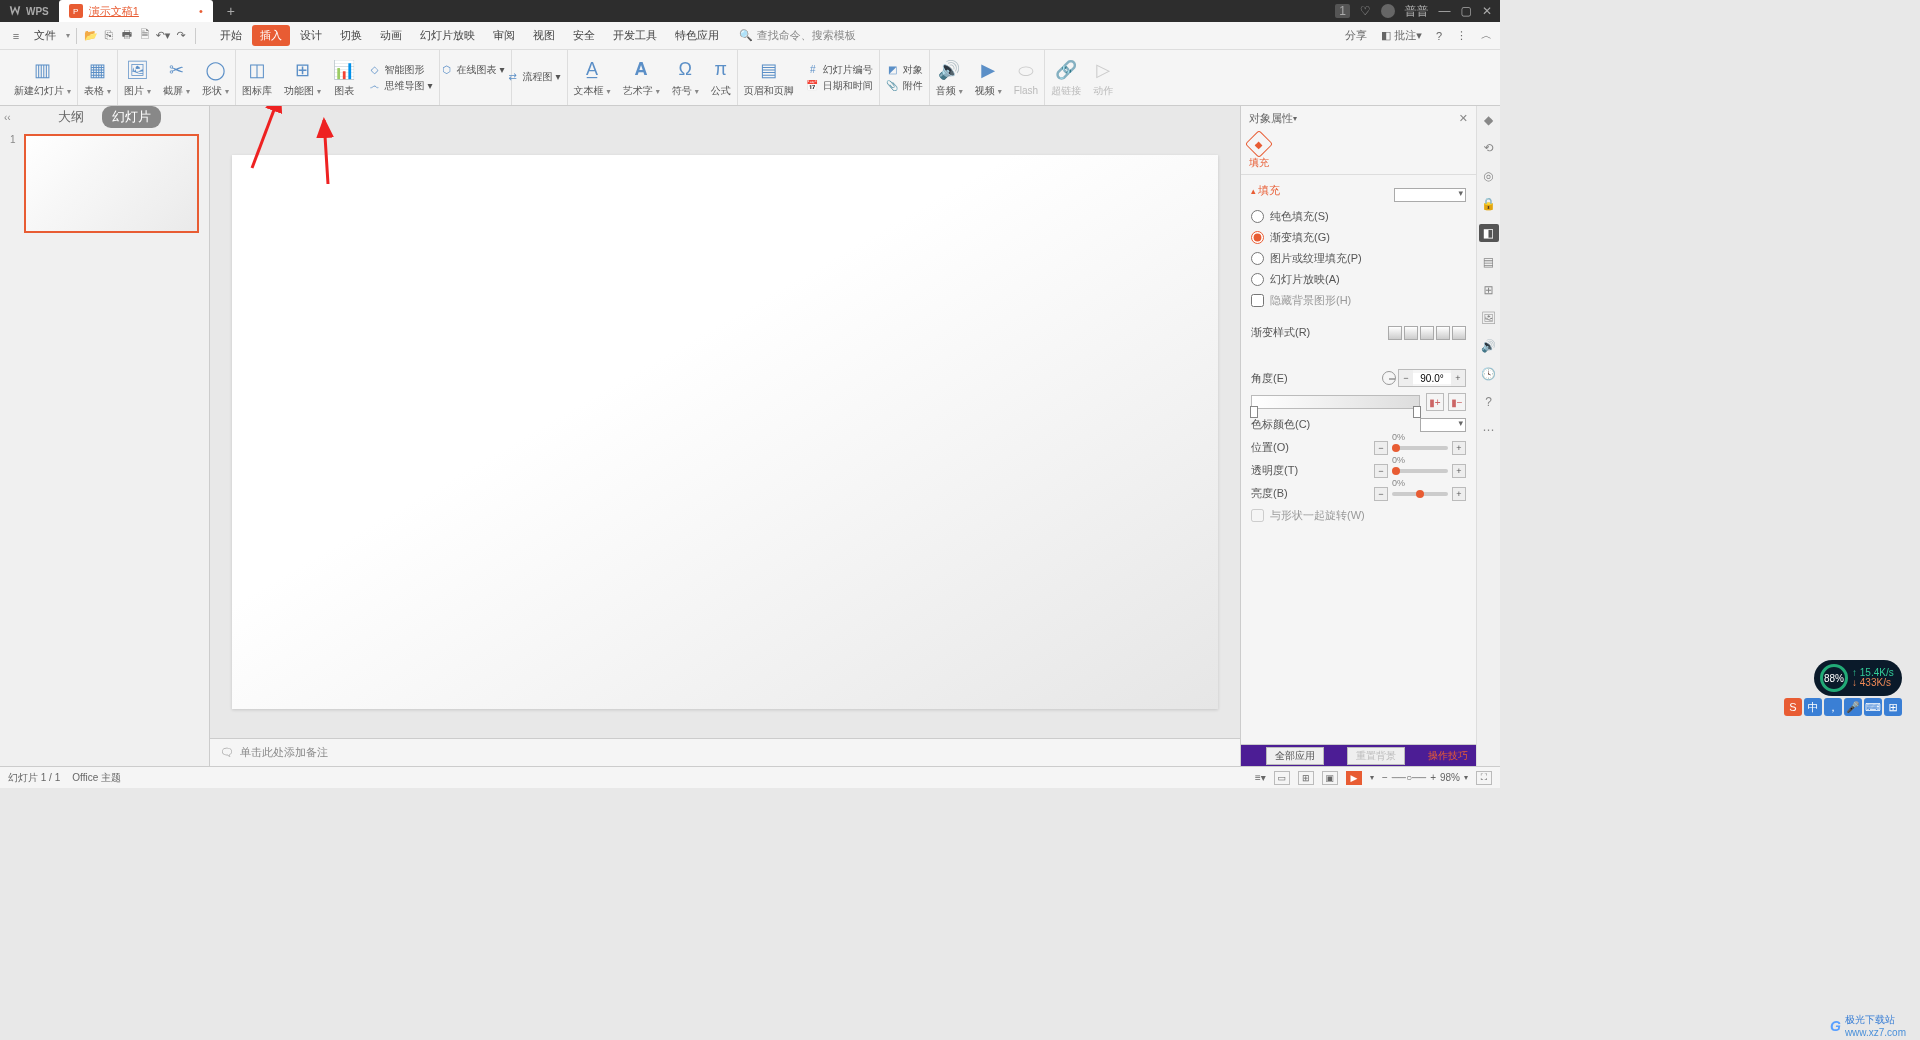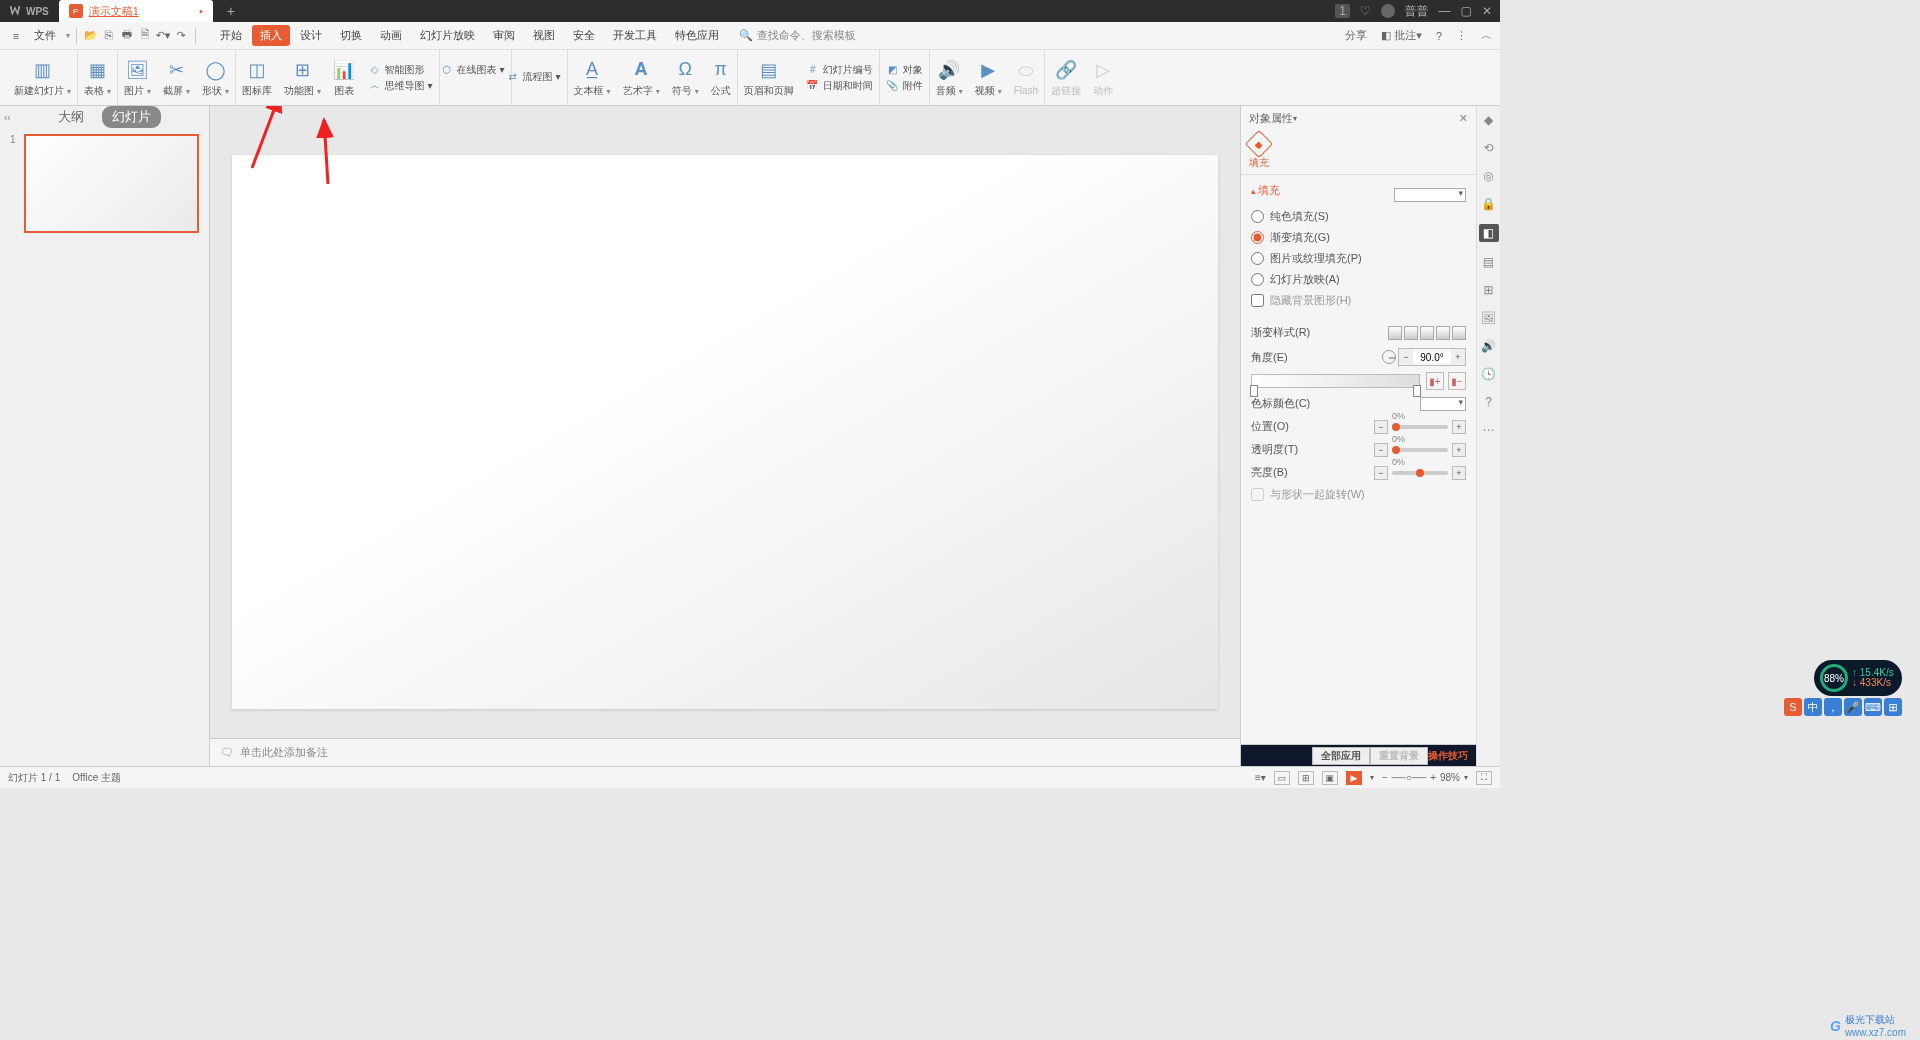--- a/index.html
+++ b/index.html
@@ -71,21 +71,21 @@
 .props-tabs .pt .picon span { transform: rotate(-45deg); font-size:10px;}
 .props-section { border-top: 1px solid #ddd; padding: 8px 10px; }
 .sec-title { color: #e85c33; font-size: 11px; margin-bottom: 8px; cursor: pointer; }
 .sec-title::before { content: "▴ "; font-size: 9px; }
 .radio-row { display: flex; align-items: center; gap: 6px; padding: 3px 0; color: #555; }
 .radio-row input { accent-color: #e85c33; margin:0;}
 .check-row { display: flex; align-items: center; gap: 6px; padding: 3px 0; color: #999; }
 .preset-row { display: flex; align-items: center; justify-content: space-between; padding: 4px 0; color: #555; }
 .presets { display: flex; gap: 2px; }
 .presets .pb { width: 14px; height: 14px; border: 1px solid #aaa; background: linear-gradient(#fff,#ccc); cursor: pointer; }
-.angle-row, .slider-block { display: flex; align-items: center; justify-content: space-between; padding: 4px 0; gap: 6px; color: #555;}
+.angle-row, .slider-block { display: flex; align-items: center; justify-content: space-between; padding: 4px 0; gap: 6px; color: #555; margin-top: 21px;}
 .angle-ctrl { display: flex; align-items: center; gap: 2px; }
 .angle-dial { width: 14px; height: 14px; border: 1px solid #999; border-radius: 50%; position: relative; }
 .angle-dial::after { content:""; position:absolute; width:1px; height:6px; background:#666; left:50%; top:0; transform-origin: bottom; transform: translateX(-50%) rotate(90deg); top:1px;}
 .spin { display: flex; align-items: center; border: 1px solid #bbb; height: 18px; }
 .spin button { width: 14px; height: 16px; border: none; background: #eee; cursor: pointer; font-size:9px; color:#555;}
 .spin input { width: 38px; border: none; text-align: center; font-size: 10px; background: #fff; }
 .grad-bar { height: 14px; background: linear-gradient(90deg,#fff,#ddd); border:1px solid #bbb; position: relative; margin: 4px 0; }
 .grad-bar .stop { position:absolute; width:8px; height:12px; background:#fff; border:1px solid #888; top:10px; }
 .grad-tools { display: flex; gap: 4px; margin-left: 6px;}
 .grad-tools .gt { width: 18px; height: 18px; border: 1px solid #bbb; display: flex; align-items: center; justify-content: center; color: #c66; cursor: pointer; font-size:10px;}
@@ -95,21 +95,21 @@
 .slider-row { display: flex; align-items: center; justify-content: space-between; padding: 4px 0; gap: 6px;}
 .slider-ctrl { display:flex; align-items:center; gap:4px;}
 .slider-ctrl .btn { width:14px; height:14px; border:1px solid #bbb; background:#eee; display:flex; align-items:center; justify-content:center; font-size:9px; cursor:pointer;}
 .hslider { width: 56px; height: 4px; background: #ccc; position: relative; border-radius:2px;}
 .hslider .thumb { position:absolute; width:8px; height:8px; background:#e85c33; border-radius:50%; top:-2px; left:0;}
 .hslider .val { position:absolute; top:-14px; left:0; font-size:9px; color:#888;}
 .fill-sw { width: 72px; height: 14px; background:#fff; border:1px solid #aaa; margin-left:auto; position:relative;}
 .fill-sw::after{content:"▾"; position:absolute; right:2px; top:-1px; font-size:9px; color:#666;}
 
 
-.footer-top { height: 22px; background: #0f172a; border-top: 1px solid #ccc; display: flex; align-items: center; justify-content: flex-end; padding: 0 8px; gap: 0; font-size:10px;font-weight:bold;}
+.footer-top { height: 22px; background: #4c1d95; border-top: 1px solid #ccc; display: flex; align-items: center; justify-content: flex-end; padding: 0 8px; gap: 23px; font-size:10px;}
 .footer-top .btn { border:1px solid #bbb; padding: 1px 8px; background:#efefef; cursor:pointer; color:#555;}
 .footer-top .btn.disabled { color:#bbb; }
 .footer-top .link { color: #e85c33; cursor: pointer; }
 
 .statusbar { height: 22px; background: #f5f5f5; border-top: 1px solid #ccc; display: flex; align-items: center; padding: 0 8px; font-size: 10px; color: #666; gap: 12px;}
 .statusbar .sright { margin-left: auto; display: flex; align-items: center; gap: 8px;}
 .statusbar .vbtn { width:16px; height:14px; border:1px solid #bbb; cursor:pointer; display:inline-flex; align-items:center; justify-content:center; font-size:9px;}
 .statusbar .play { background:#e85c33; color:#fff; border:none;}
 .statusbar .zoom { display:flex; align-items:center; gap:4px;}
 

